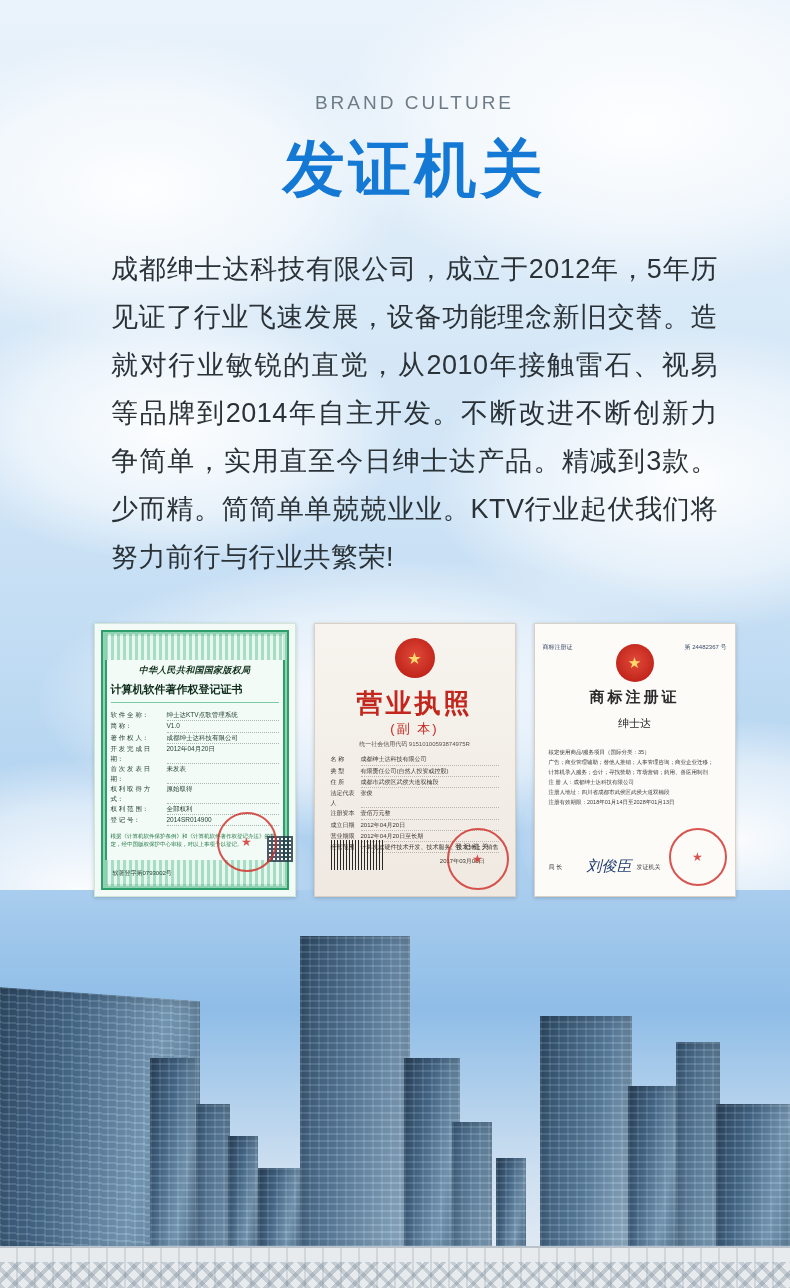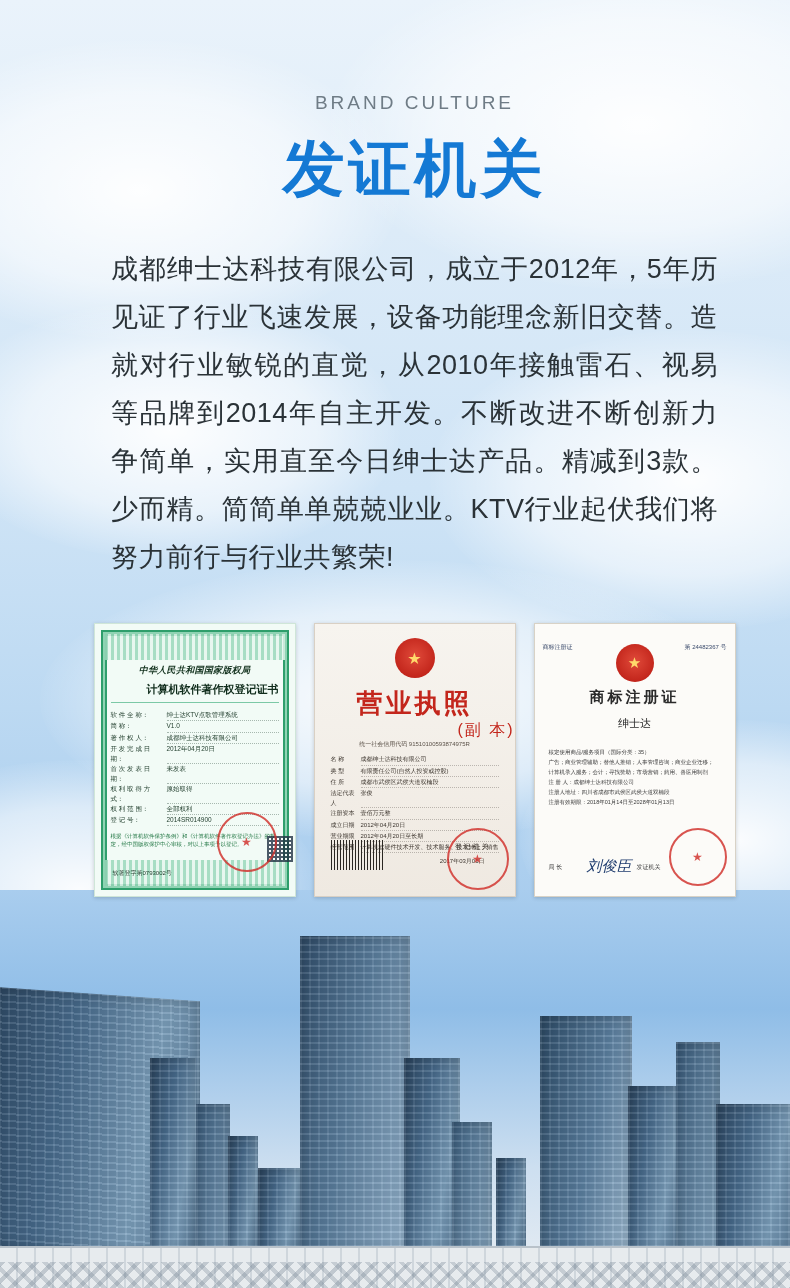--- a/index.html
+++ b/index.html
@@ -101,21 +101,21 @@
   }
   .c-one .ornament-top { top: 10px; }
   .c-one .ornament-bottom { bottom: 10px; }
   .c-one .inner {
     position: absolute; left: 16px; right: 16px; top: 40px; bottom: 40px;
   }
   .c-one .t1 {
     text-align: center; font-size: 9px; color: #14331f; font-weight: bold; letter-spacing: .3px; font-style: italic;
   }
   .c-one .t2 {
-    text-align: right; font-size: 11px; color: #0f2c1b; font-weight: bold; margin-top: 5px;
+    text-align: left; font-size: 11px; color: #0f2c1b; font-weight: bold; margin-top: 5px;
     border-bottom: 1px solid #7cc9a6; padding-bottom: 5px;
   }
   .c-one .rows { margin-top: 7px; }
   .c-one .row {
     display: flex; font-size: 6.5px; color: #1e3b2a; line-height: 1.55; gap: 4px;
   }
   .c-one .row .k { width: 52px; flex: none; }
   .c-one .row .v { flex: 1; border-bottom: 1px dotted rgba(30,59,42,.35); }
   .c-one .note {
     font-size: 5.5px; color: #274; line-height: 1.5; margin-top: 6px;
@@ -152,22 +152,22 @@
     width: 40px; height: 40px; border-radius: 50%;
     background: radial-gradient(circle at 50% 45%, #e04a3a 0%, #c3261c 70%, #a81b14 100%);
     display: flex; align-items: center; justify-content: center;
     color: #ffd96b; font-size: 16px;
   }
   .c-two .title {
     position: absolute; top: 62px; left: 0; right: 0; text-align: center;
     font-size: 26px; font-weight: bold; color: #c3261c; letter-spacing: 3px;
   }
   .c-two .subtitle {
-    position: absolute; top: 96px; left: 0; right: 0; text-align: right;
-    font-size: 16px; color: #c3261c; letter-spacing: 2px;
+    position: absolute; top: 96px; left: 0; right: 0; text-align: center;
+    font-size: 13px; color: #c3261c; letter-spacing: 2px;
   }
   .c-two .code {
     position: absolute; top: 116px; left: 0; right: 0; text-align: center;
     font-size: 6px; color: #5b5249;
   }
   .c-two .rows {
     position: absolute; left: 16px; right: 16px; top: 130px;
   }
   .c-two .row { display: flex; font-size: 6px; color: #3c352e; line-height: 1.7; gap: 4px; }
   .c-two .row .k { width: 26px; flex: none; }

